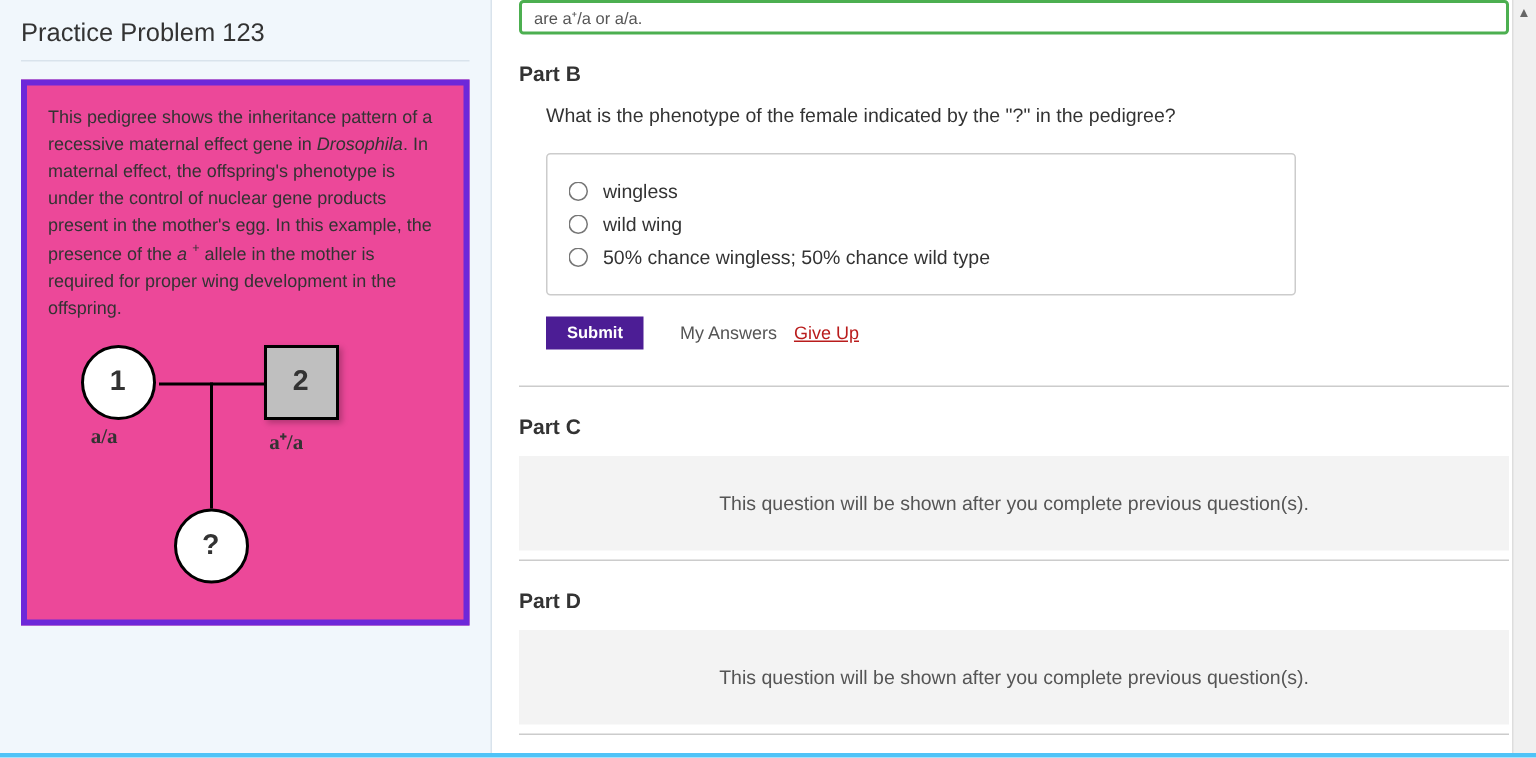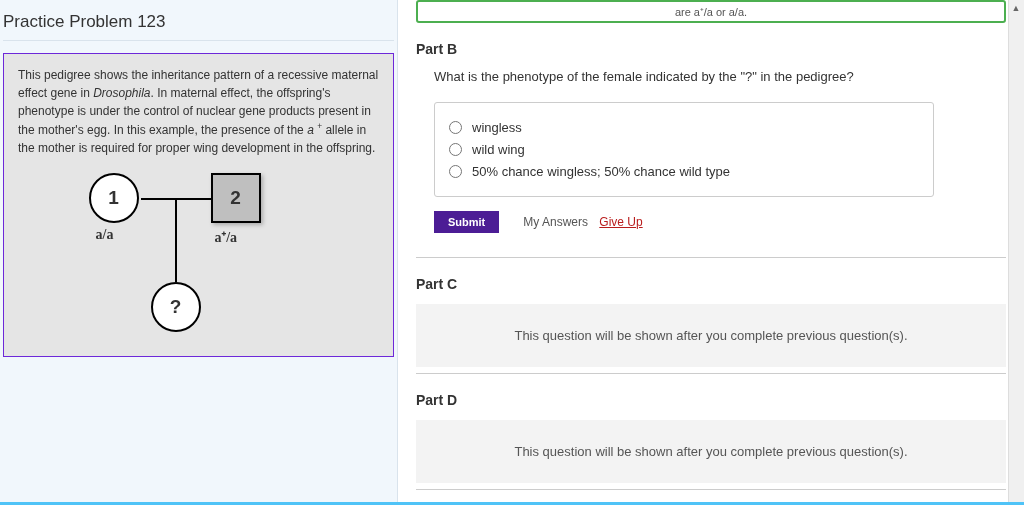--- a/index.html
+++ b/index.html
@@ -1,29 +1,29 @@
 <!DOCTYPE html>
 <html><head>
 <meta charset="utf-8">
 <style>
 *{box-sizing:border-box;margin:0;padding:0}
 body{font-family:Arial,Helvetica,sans-serif;font-size:13px;color:#333;background:#fff}
 .page{display:flex;width:1024px;height:505px;border-bottom:3px solid #4fc3f7;position:relative}
-.left-panel{width:398px;background:#f1f7fc;padding:12px 3px;border-right:1px solid #d9e3ec;overflow:hidden}
+.left-panel{width:328px;background:#f1f7fc;padding:12px 14px;border-right:1px solid #d9e3ec;overflow:hidden}
 .left-title{font-size:17px;color:#333;margin-bottom:12px;padding-bottom:8px;border-bottom:1px solid #d9e3ec}
-.info-box{background:#e5e5e5;border:1px solid #6d28d9;padding:12px 14px}
+.info-box{background:#ec4899;border:4px solid #6d28d9;padding:12px 14px}
 .info-text{font-size:12px;line-height:1.5;color:#333;margin-bottom:12px}
 .info-text em{font-style:italic}
 .pedigree{position:relative;width:260px;height:175px;margin:8px auto 0}
 .ped-circle{position:absolute;width:50px;height:50px;border:2px solid #000;border-radius:50%;background:#fff;display:flex;align-items:center;justify-content:center;font-weight:bold;font-size:19px}
 .ped-square{position:absolute;width:50px;height:50px;border:2px solid #000;background:#bfbfbf;display:flex;align-items:center;justify-content:center;font-weight:bold;font-size:19px;box-shadow:2px 2px 4px rgba(0,0,0,0.25)}
 .ped-label{position:absolute;font-weight:bold;font-size:14px;font-family:'Times New Roman',serif}
 .ped-line{position:absolute;background:#000}
 .right-panel{flex:1;background:#fff;padding:0 18px;overflow-y:auto;position:relative}
-.feedback-box{border:2px solid #4caf50;border-radius:3px;padding:2px 8px;margin-top:0;margin-bottom:18px;color:#555;font-size:11px;text-align:center}
+.feedback-box{border:2px solid #4caf50;border-radius:3px;padding:2px 8px;margin-top:0;margin-bottom:18px;color:#555;font-size:11px;}
 .part-title{font-weight:bold;font-size:14px;margin-bottom:12px;margin-top:6px}
 .part-section{border-top:1px solid #ccc;padding-top:12px;margin-top:4px}
 .question{font-size:13px;margin-bottom:18px;color:#333}
 .options-box{border:1px solid #ccc;border-radius:3px;padding:10px 14px;margin-bottom:14px;width:500px}
 .option{display:flex;align-items:center;margin:7px 0;font-size:13px}
 .option input{margin-right:10px}
 .submit-btn{background:#4c1d95;color:#fff;border:none;padding:5px 14px;font-weight:bold;font-size:11px;cursor:pointer;margin-right:24px}
 .ans-links{font-size:12px;color:#555}
 .ans-links a{color:#b91c1c;text-decoration:underline;margin-left:8px;cursor:pointer}
 .locked-msg{background:#f3f3f3;padding:24px 12px;text-align:center;color:#555;font-size:13px;margin-bottom:6px}

